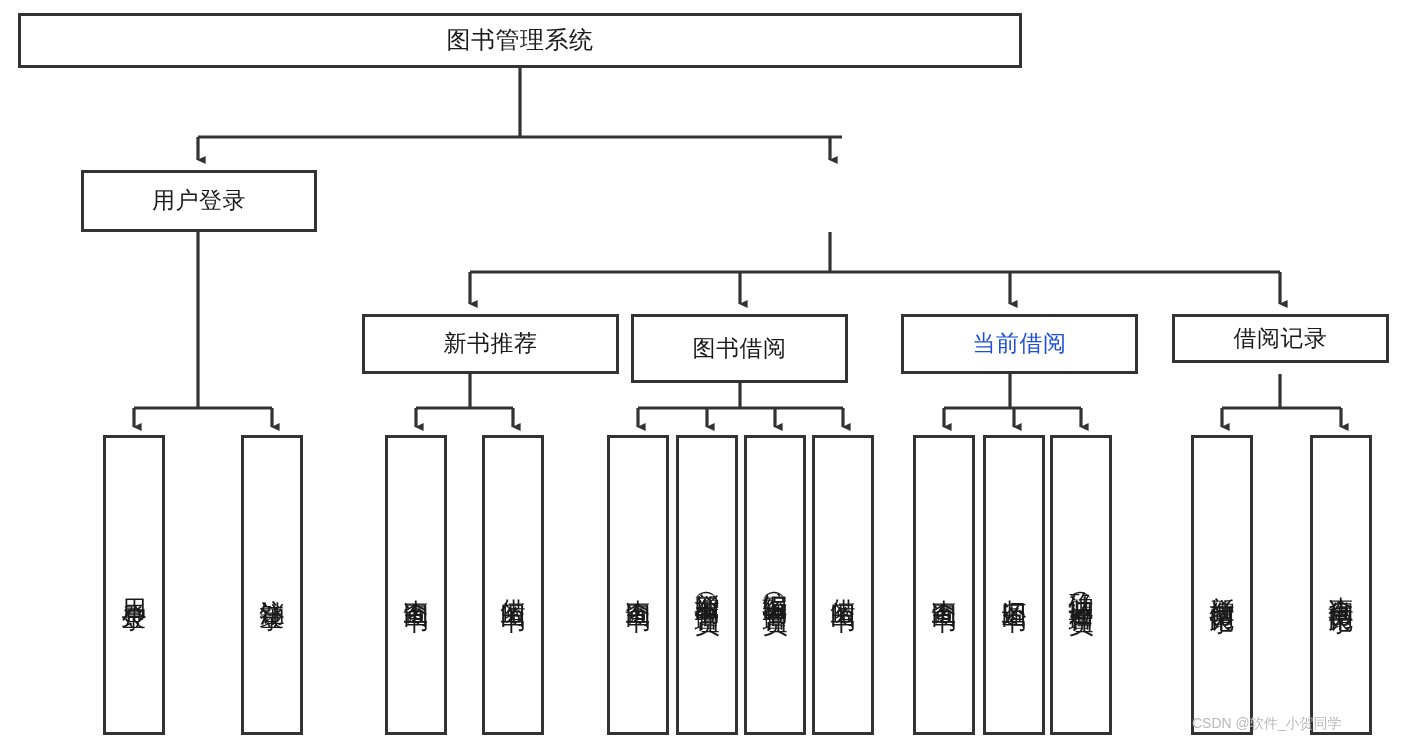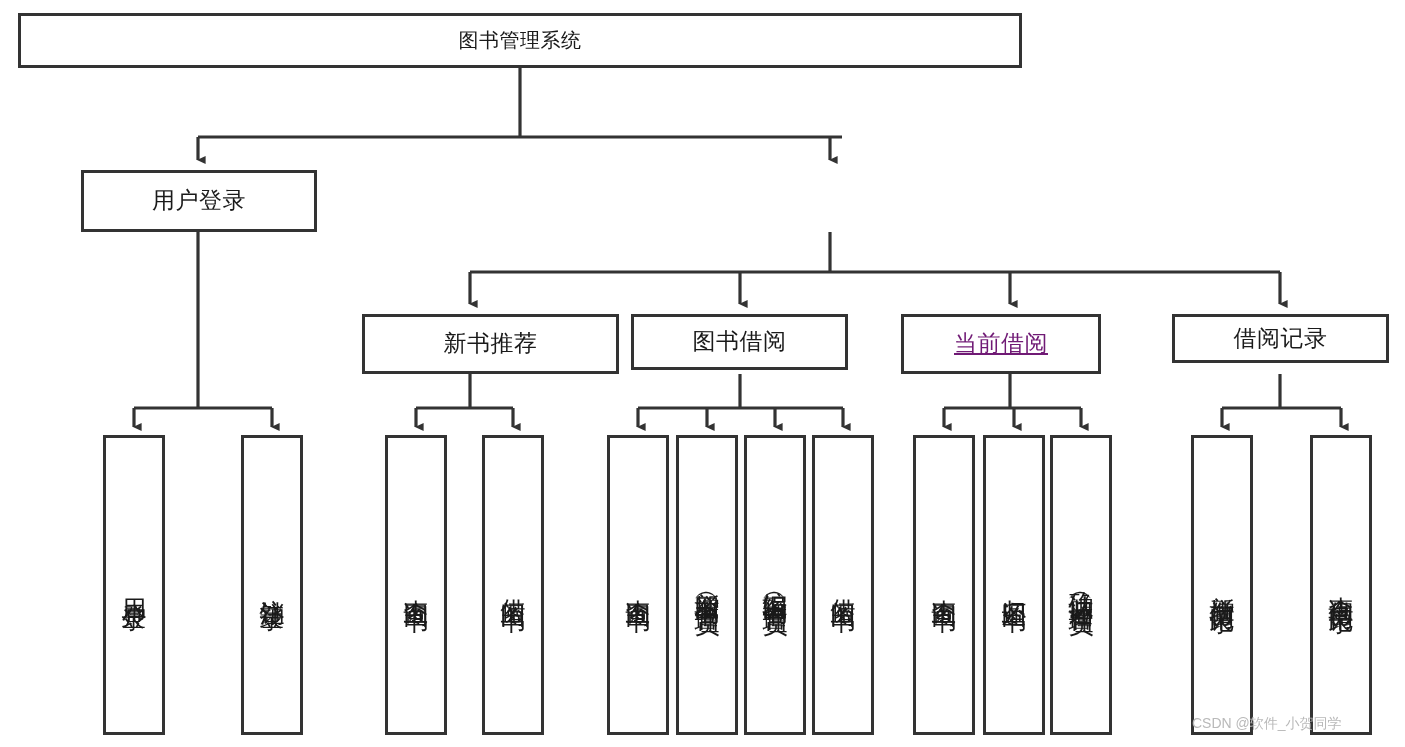--- a/index.html
+++ b/index.html
@@ -40,21 +40,21 @@
     text-align: center;
     line-height: 1.18;
     letter-spacing: 0.5px;
   }
   
   .node.horiz .node-label {
     font-size: 23px;
     white-space: nowrap;
   }
   .node.root .node-label {
-    font-size: 20px;
+    font-size: 24px;
   }
   
   .node.vert {
     border-width: 3px;
     align-items: center;
     justify-content: center;
   }
   .node.vert .node-label {
     writing-mode: vertical-rl;
     text-orientation: upright;
@@ -132,24 +132,24 @@
     <span class="node-label">图书管理系统</span>
   </div>
 
   <div class="node horiz lvl2" style="left: 81px; top: 170px; width: 236px; height: 62px; border-color: rgb(51, 51, 51); background: rgb(255, 255, 255); color: rgb(26, 26, 26);">
     <span class="node-label">用户登录</span>
   </div>
 
   <div class="node horiz lvl3" style="left: 362px; top: 314px; width: 257px; height: 60px; border-color: rgb(51, 51, 51); background: rgb(255, 255, 255); color: rgb(26, 26, 26);">
     <span class="node-label">新书推荐</span>
   </div>
-  <div class="node horiz lvl3" style="left: 631px; top: 314px; width: 217px; height: 56px; border-color: rgb(51, 51, 51); background: rgb(255, 255, 255); color: rgb(26, 26, 26);">
+  <div class="node horiz lvl3" style="left: 631px; top: 314px; width: 217px; height: 69px; border-color: rgb(51, 51, 51); background: rgb(255, 255, 255); color: rgb(26, 26, 26);">
     <span class="node-label">图书借阅</span>
   </div>
-  <div class="node horiz lvl3" style="left: 901px; top: 314px; width: 200px; height: 60px; border-color: rgb(51, 51, 51); background: rgb(255, 255, 255); color: #701a75; text-decoration: underline;">
+  <div class="node horiz lvl3" style="left: 901px; top: 314px; width: 237px; height: 60px; border-color: rgb(51, 51, 51); background: rgb(255, 255, 255); color: #1d4ed8;">
     <span class="node-label">当前借阅</span>
   </div>
   <div class="node horiz lvl3" style="left: 1172px; top: 314px; width: 217px; height: 49px; border-color: rgb(51, 51, 51); background: rgb(255, 255, 255); color: rgb(26, 26, 26);">
     <span class="node-label">借阅记录</span>
   </div>
 
   <div class="node vert" style="left: 103px; top: 435px; width: 62px; height: 300px; border-color: rgb(51, 51, 51); background: rgb(255, 255, 255); color: rgb(26, 26, 26);">
     <span class="node-label">用户登录</span>
   </div>
   <div class="node vert" style="left: 241px; top: 435px; width: 62px; height: 300px; border-color: rgb(51, 51, 51); background: rgb(255, 255, 255); color: rgb(26, 26, 26);">

